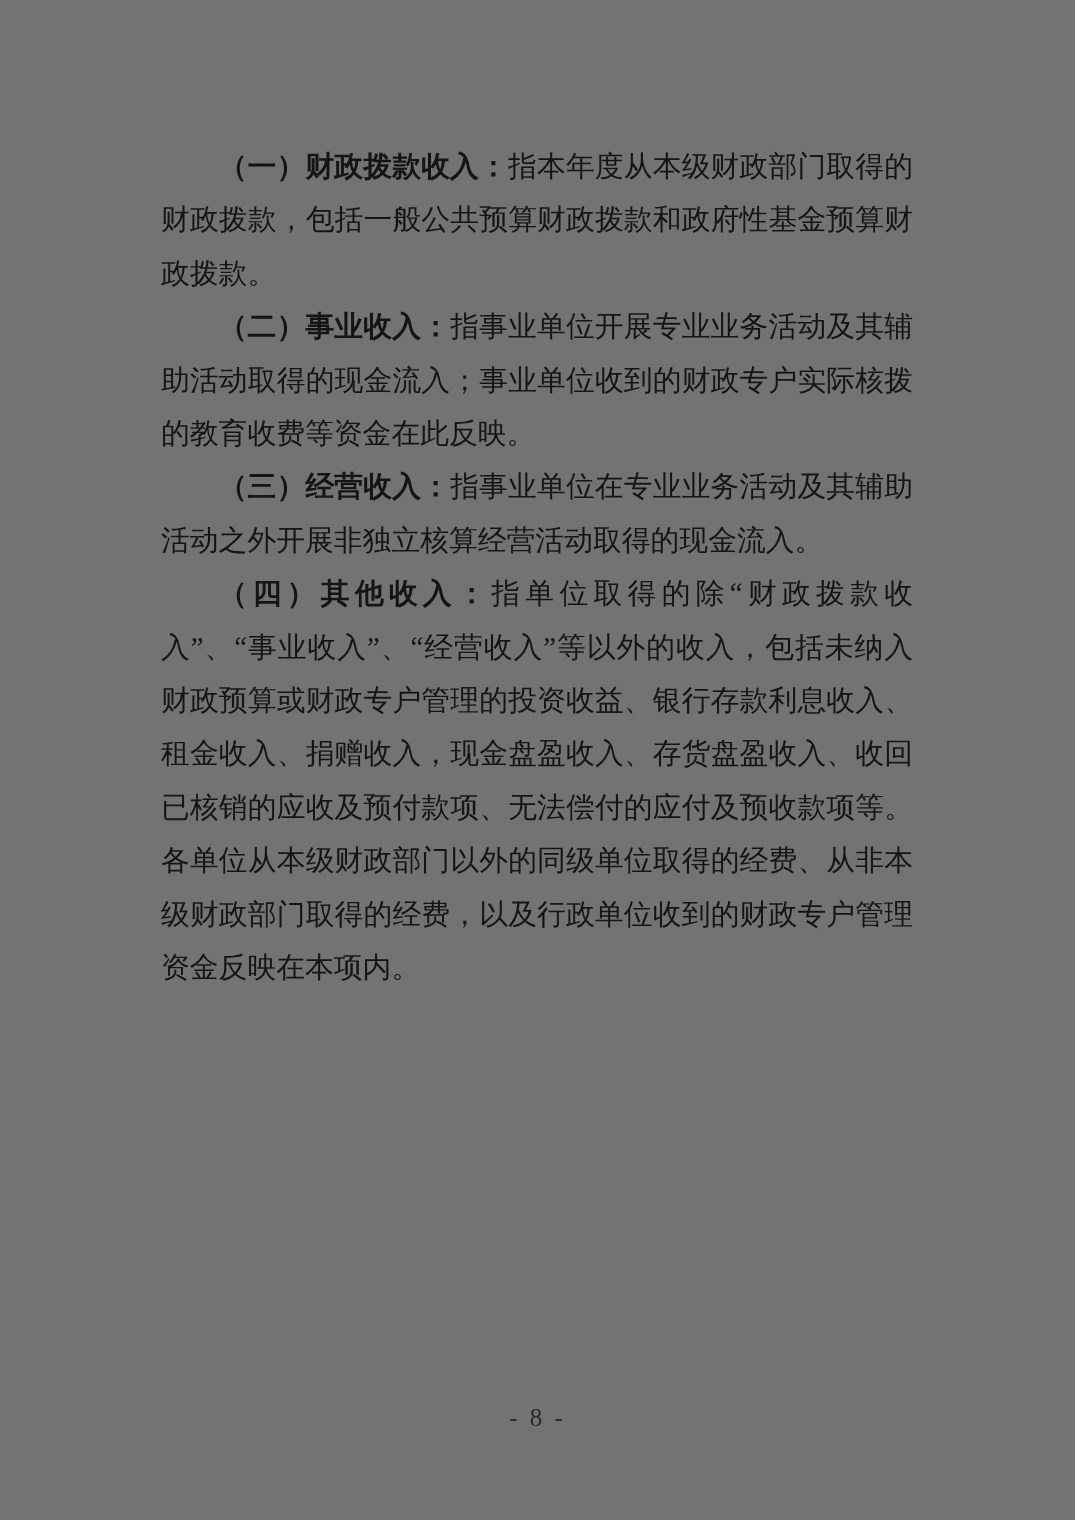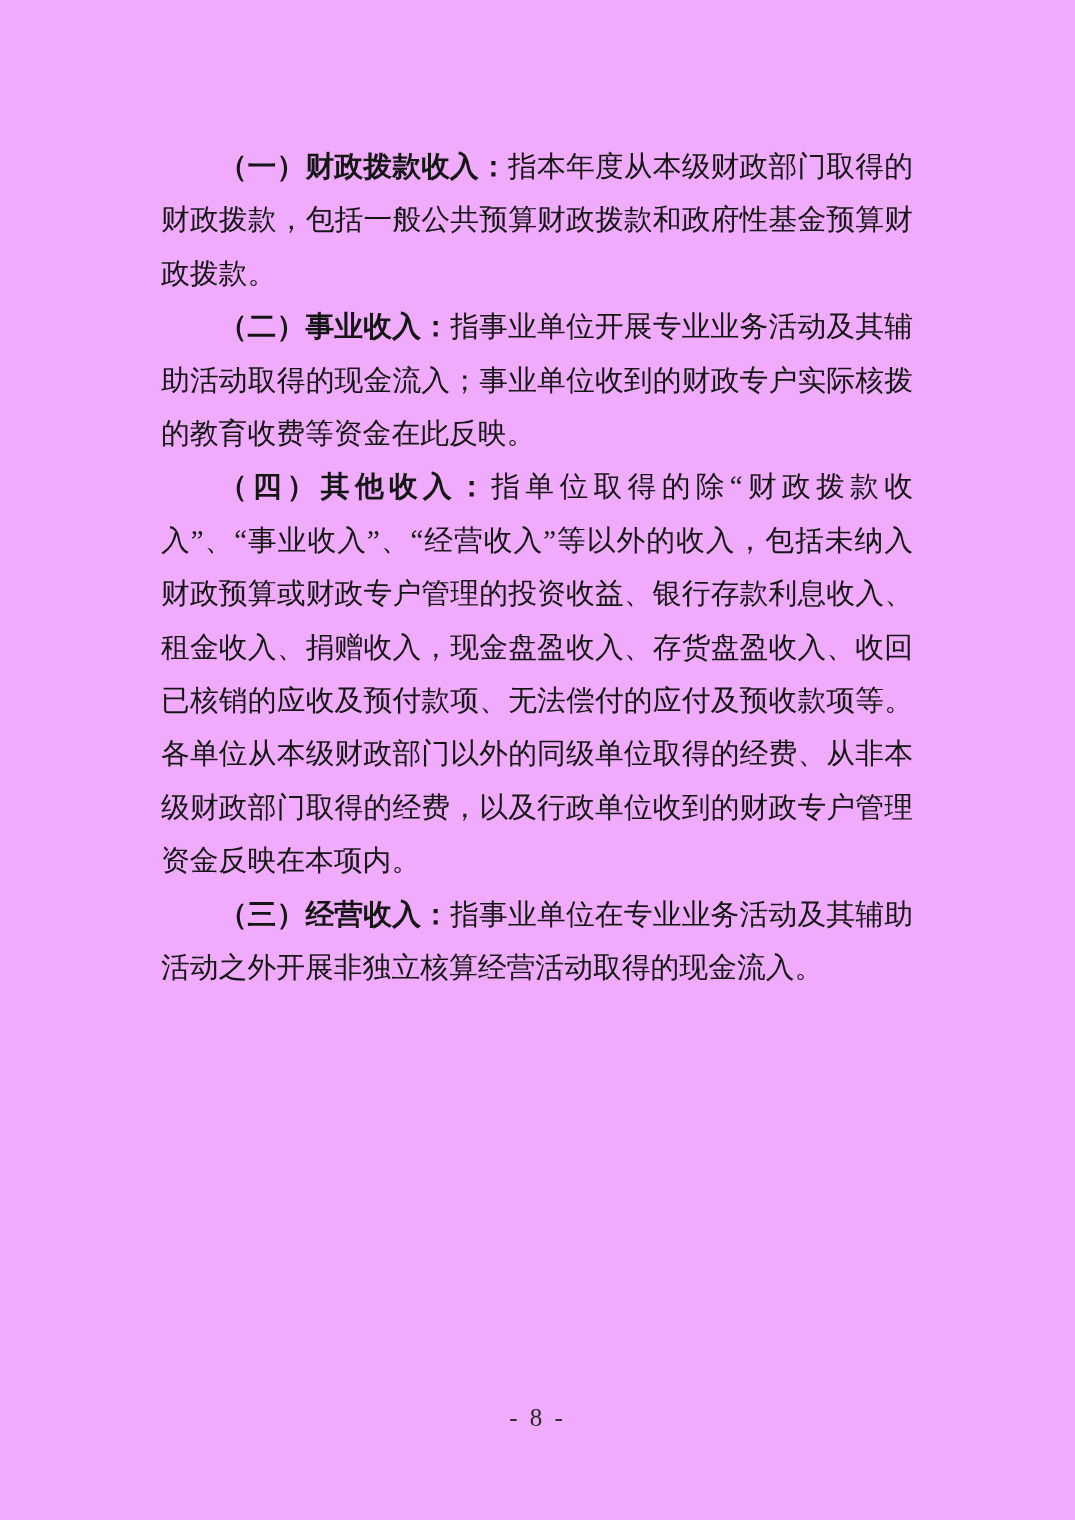--- a/index.html
+++ b/index.html
@@ -4,21 +4,21 @@
 <style>
   html, body {
     margin: 0;
     padding: 0;
     background: #ffffff;
   }
   .page {
     position: relative;
     width: 1075px;
     height: 1520px;
-    background: #f0abfc;
+    background: #737373;
     overflow: hidden;
     font-family: "Liberation Serif", "DejaVu Serif", serif;
     color: #151515;
   }
   .content {
     position: absolute;
     left: 161px;
     top: 140px;
     width: 752px;
   }
@@ -48,17 +48,17 @@
     letter-spacing: 3px;
   }
 </style>
 </head>
 <body>
 
 <div class="page">
   <div class="content">
     <p class="para"><span class="head">（一）财政拨款收入：</span><span>指本年度从本级财政部门取得的财政拨款，包括一般公共预算财政拨款和政府性基金预算财政拨款。</span></p>
     <p class="para"><span class="head">（二）事业收入：</span><span>指事业单位开展专业业务活动及其辅助活动取得的现金流入；事业单位收到的财政专户实际核拨的教育收费等资金在此反映。</span></p>
+    <p class="para"><span class="head">（三）经营收入：</span><span>指事业单位在专业业务活动及其辅助活动之外开展非独立核算经营活动取得的现金流入。</span></p>
     <p class="para"><span class="head">（四）其他收入：</span><span>指单位取得的除“财政拨款收入”、“事业收入”、“经营收入”等以外的收入，包括未纳入财政预算或财政专户管理的投资收益、银行存款利息收入、租金收入、捐赠收入，现金盘盈收入、存货盘盈收入、收回已核销的应收及预付款项、无法偿付的应付及预收款项等。各单位从本级财政部门以外的同级单位取得的经费、从非本级财政部门取得的经费，以及行政单位收到的财政专户管理资金反映在本项内。</span></p>
-    <p class="para"><span class="head">（三）经营收入：</span><span>指事业单位在专业业务活动及其辅助活动之外开展非独立核算经营活动取得的现金流入。</span></p>
   </div>
   <div class="page-number">- 8 -</div>
 </div>
 
 </body></html>

